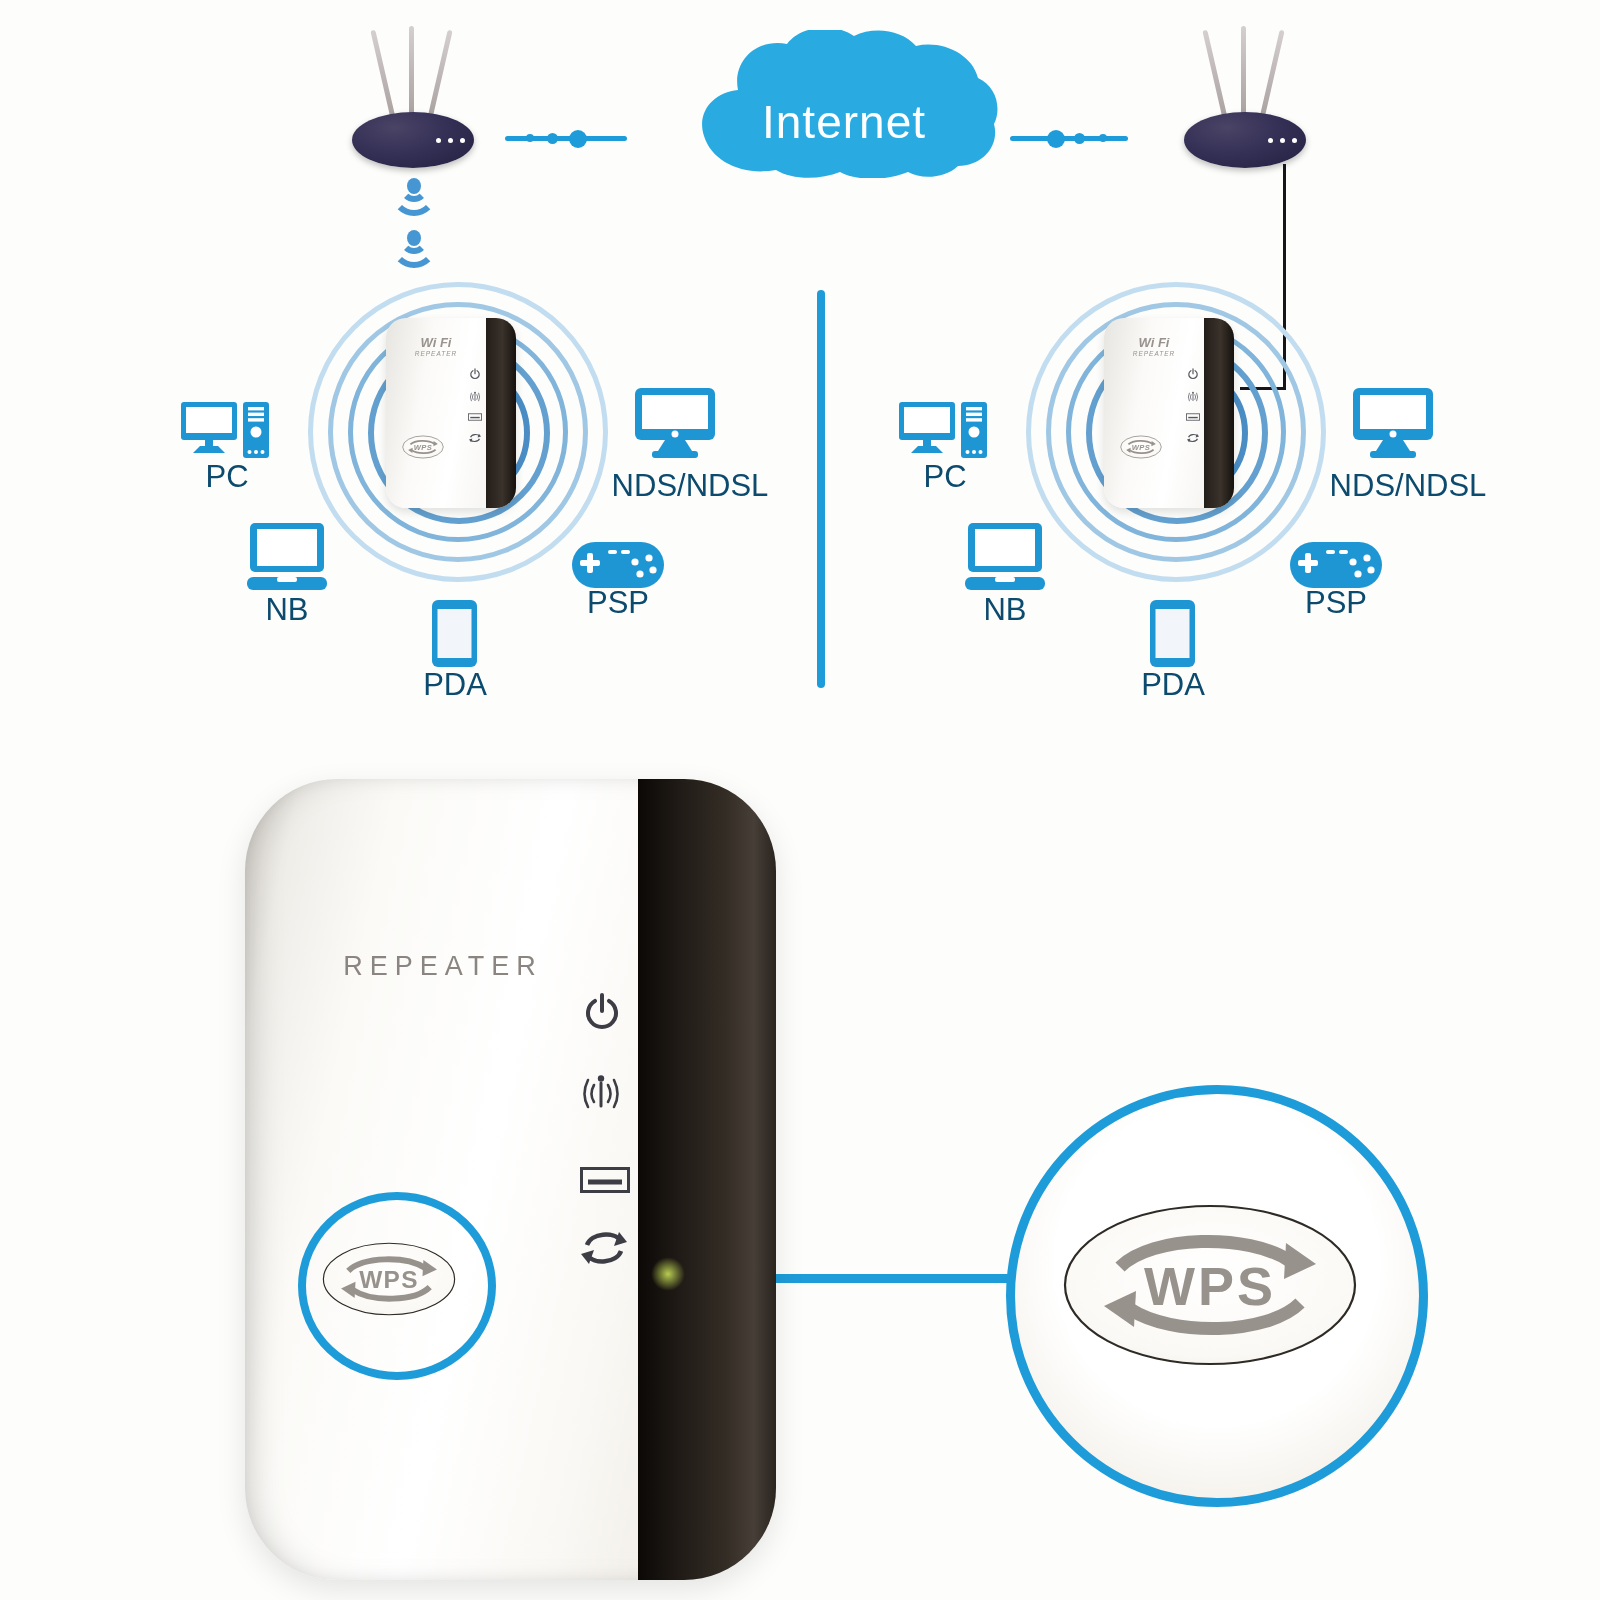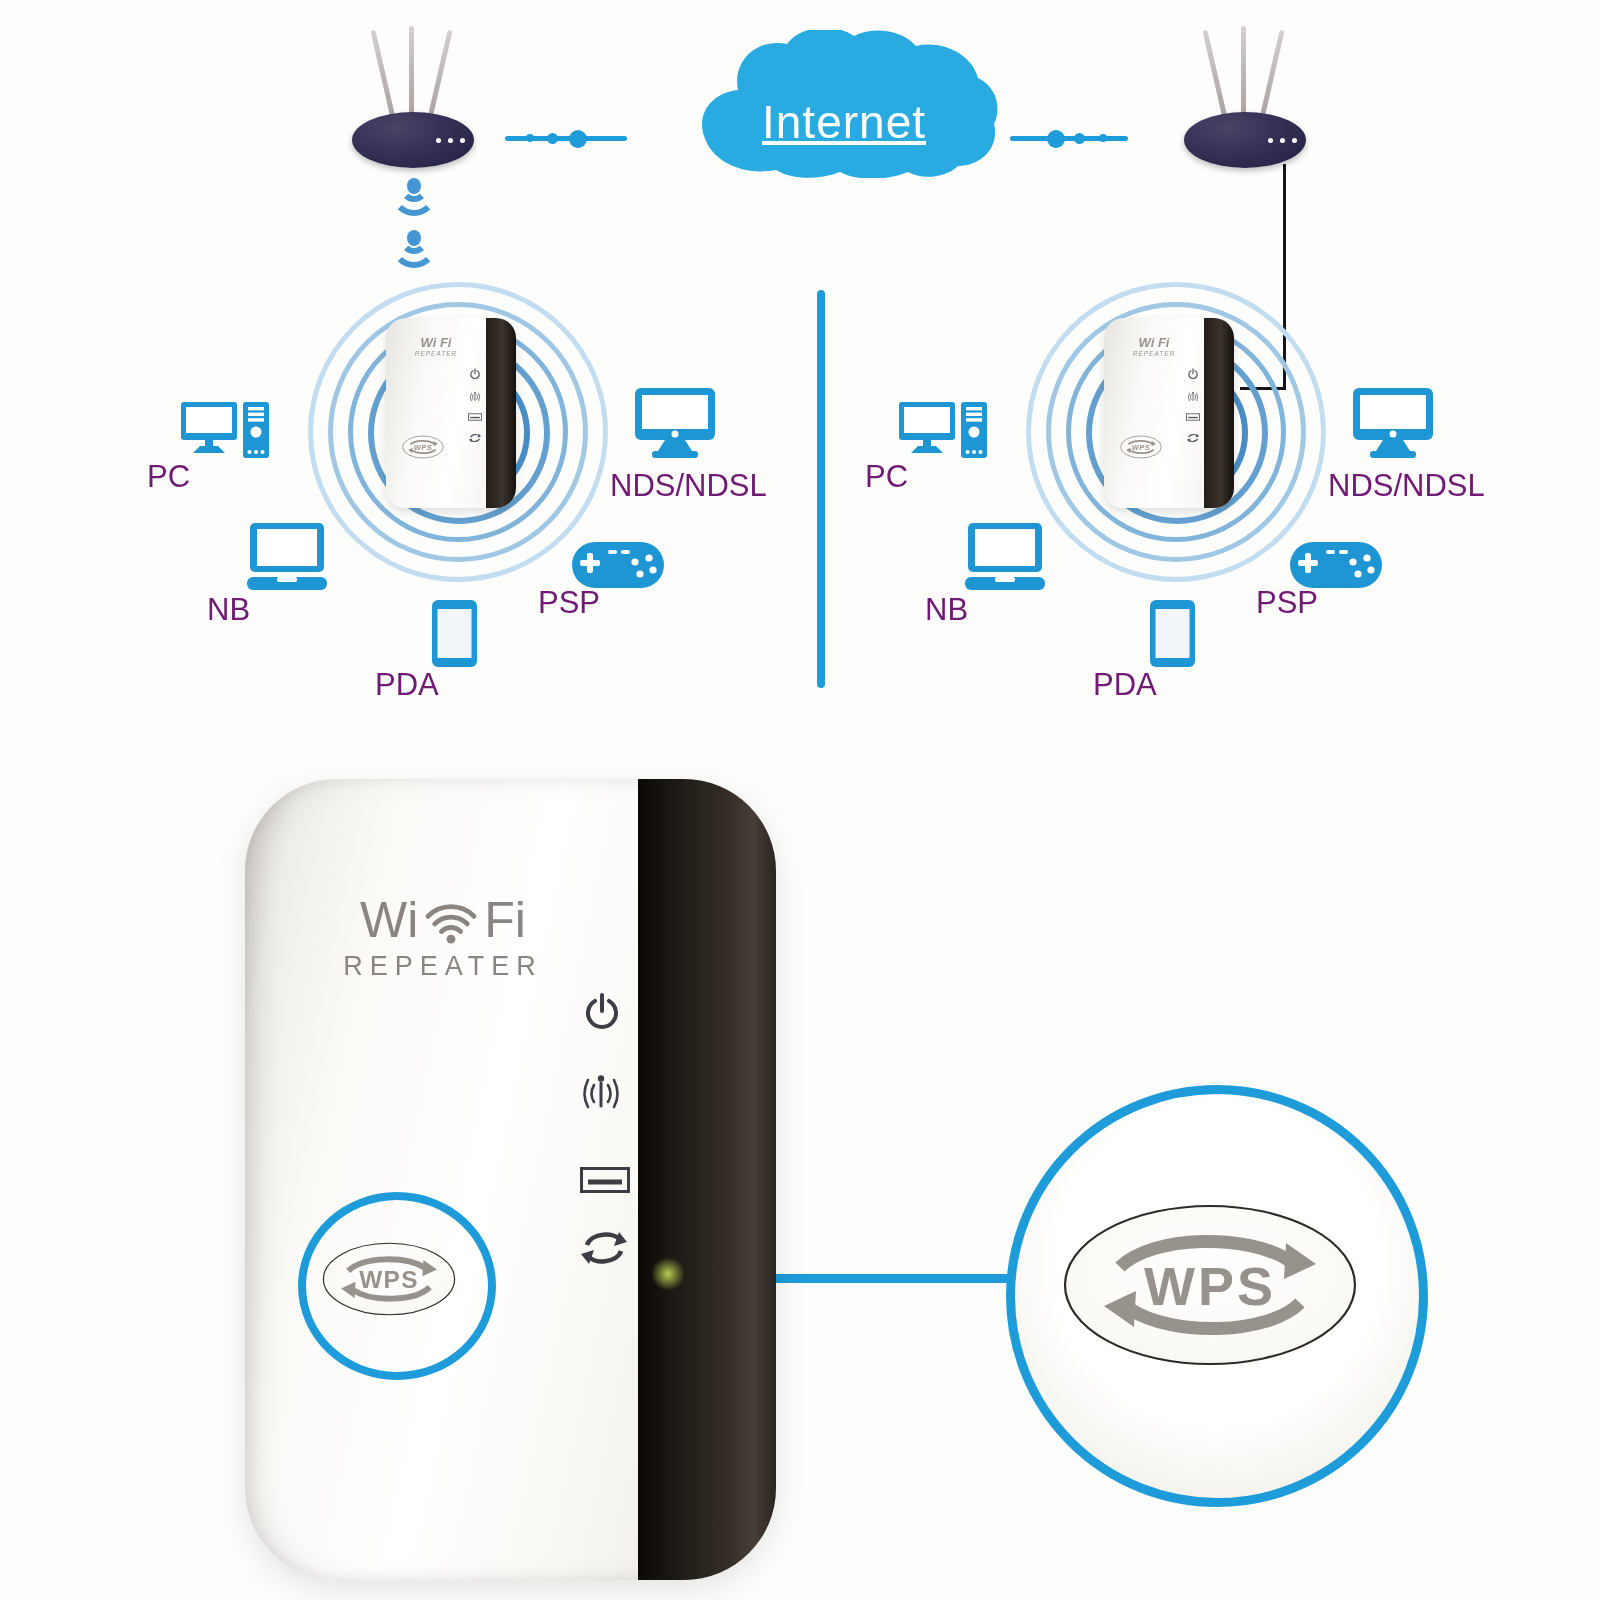--- a/index.html
+++ b/index.html
@@ -17,21 +17,21 @@
 
   
   .wdrop{position:absolute;width:52px;height:48px;color:#4596d2;}
   .wdrop .dot{position:absolute;left:19px;top:0;width:14px;height:16px;border-radius:50%;background:#4596d2;}
   .wdrop .a1,.wdrop .a2{position:absolute;border:6px solid transparent;border-bottom-color:#4596d2;border-radius:50%;}
   .wdrop .a1{left:12px;top:-4px;width:16px;height:16px;}
   .wdrop .a2{left:3px;top:-8px;width:34px;height:34px;}
 
   
   .cloud-label{position:absolute;left:688px;top:95px;width:312px;text-align:center;
-    font-size:46px;color:#ffffff;letter-spacing:1px;text-decoration:underline;}
+    font-size:46px;color:#ffffff;letter-spacing:1px;}
 
   
   .link{position:absolute;height:5px;background:#1e9cd9;border-radius:3px;top:136px;}
   .ldot{position:absolute;border-radius:50%;background:#1e9cd9;}
 
   
   .divider{position:absolute;left:817px;top:290px;width:8px;height:398px;background:#1e9cd9;border-radius:4px;}
   .wire-v{position:absolute;left:1283px;top:164px;width:3px;height:226px;background:#16161a;}
   .wire-h{position:absolute;left:1240px;top:387px;width:46px;height:3px;background:#16161a;}
 
@@ -44,21 +44,21 @@
     box-shadow:0 4px 10px rgba(0,0,0,.12);font-style:italic;}
   .mini-strip{position:absolute;right:0;top:0;width:30px;height:100%;border-radius:0 20px 20px 0;
     background:linear-gradient(to right,#231d19,#3a322b 55%,#16110e);}
   .mini-logo{position:absolute;left:0;top:18px;width:100px;text-align:center;color:#98938e;}
   .mini-logo .l1{font-size:13px;font-weight:bold;line-height:13px;}
   .mini-logo .l2{font-size:6.5px;letter-spacing:1px;line-height:9px;}
   .mini-icon{color:#55555e;}
 
   
   .dev{color:#1f96d4;}
-  .dlabel{position:absolute;width:160px;font-size:31px;color:#701a75;}
+  .dlabel{position:absolute;width:160px;text-align:center;font-size:31px;color:#0c4a6e;}
 
   
   .product{position:absolute;left:245px;top:779px;width:531px;height:801px;border-radius:92px;overflow:hidden;
     background:linear-gradient(102deg,#d9d5ce 0%,#efede8 8%,#fbfaf7 22%,#ffffff 46%,#faf8f4 68%,#efece6 87%,#e2ded6 100%);
     box-shadow:inset 18px 0 40px -22px rgba(0,0,0,.28), inset -6px 0 22px -8px rgba(0,0,0,.10), 0 10px 30px rgba(0,0,0,.10);}
   .strip{position:absolute;right:0;top:0;width:138px;height:100%;
     background:linear-gradient(to right,#0b0806 0%,#211c17 32%,#342d26 64%,#463e37 84%,#2a241f 100%);}
   .biglogo{position:absolute;left:0;top:116px;width:396px;display:flex;align-items:flex-end;justify-content:center;
     color:#8a8580;font-size:50px;font-weight:500;line-height:50px;}
   .biglogo svg{margin:0 4px 1px 4px;}
@@ -332,27 +332,20 @@
     <svg class="abs dev" style="left:432px;top:600px;" width="45" height="67">
         <use href="#sym-pda"></use>
       </svg>
     <div class="dlabel" style="left:375px;top:667px;">PDA</div>
   </div>
 
   <div class="conn-line"></div>
 
   <div class="product">
     <div class="strip"></div>
-    <div class="biglogo">
-      <span>Wi</span>
-      <svg width="58" height="46" viewBox="0 0 60 48" style="color:#8a8580;">
-          <use href="#sym-wifilogo"></use>
-        </svg>
-      <span>Fi</span>
-    </div>
     <div class="bigsub">REPEATER</div>
 
     <svg class="abs picon" style="left:337px;top:213px;" width="40" height="40">
         <use href="#sym-power"></use>
       </svg>
     <svg class="abs picon" style="left:332px;top:290px;" width="48" height="42">
         <use href="#sym-wifib"></use>
       </svg>
     <svg class="abs picon" style="left:335px;top:388px;" width="50" height="26">
         <use href="#sym-enet"></use>

